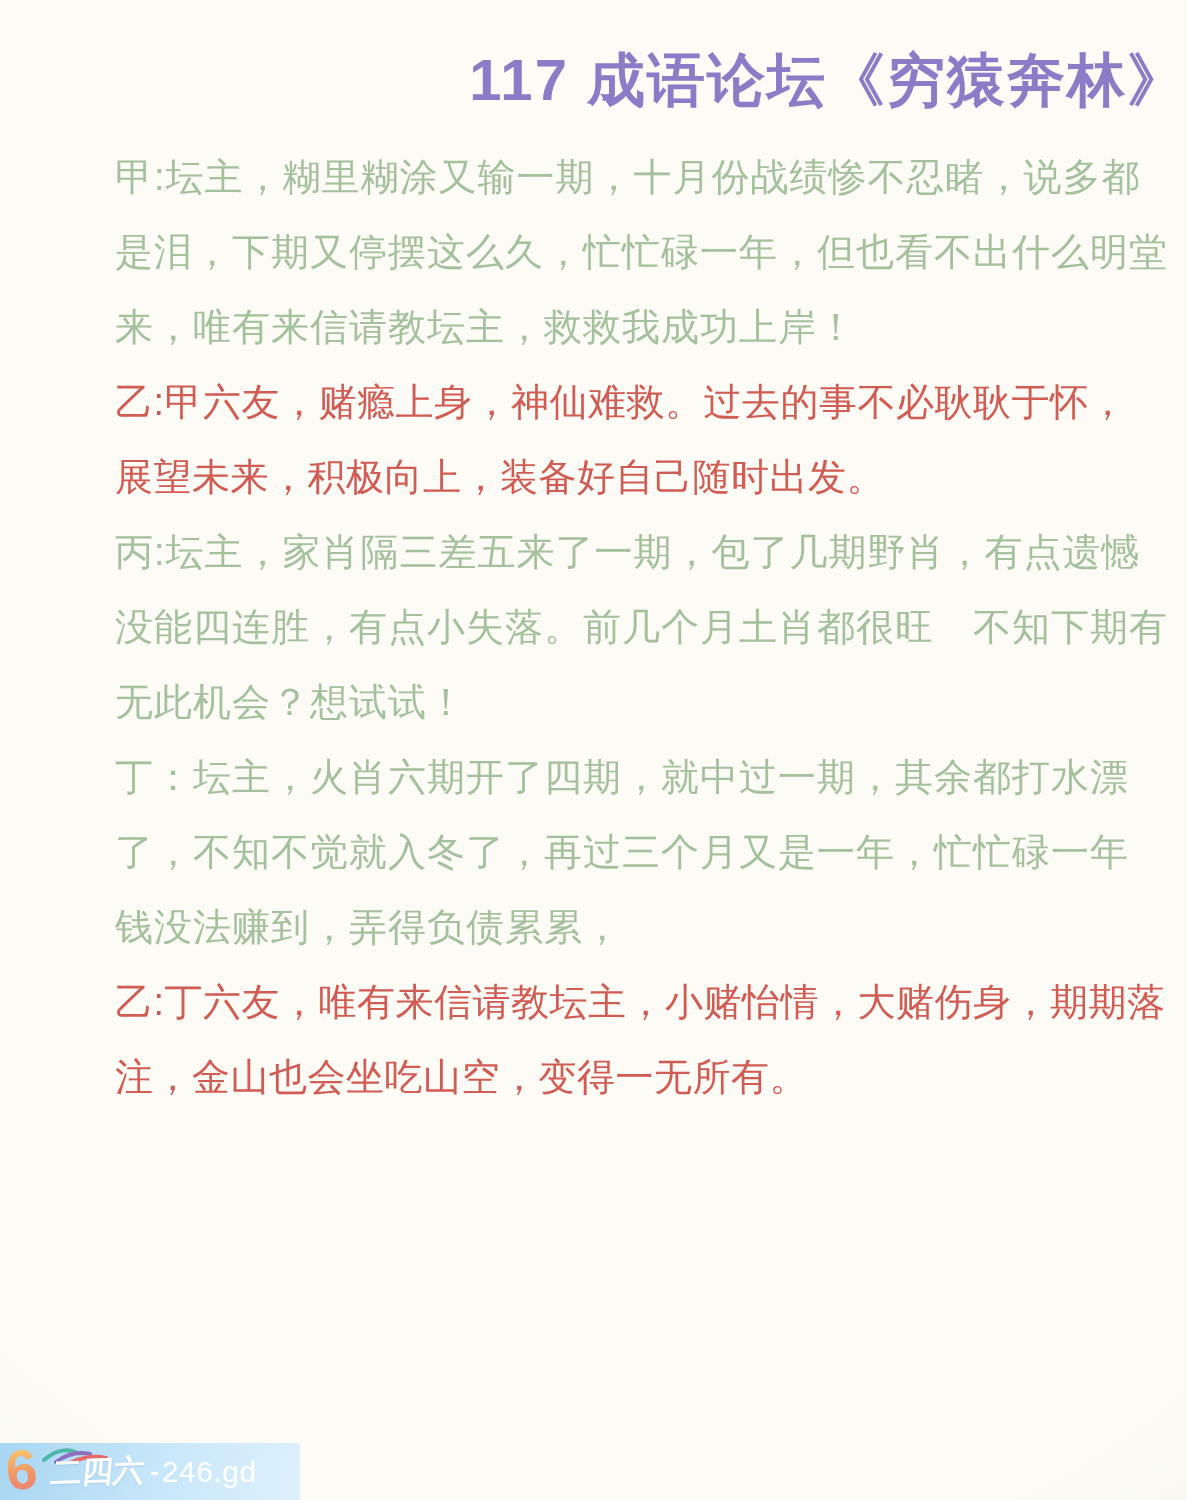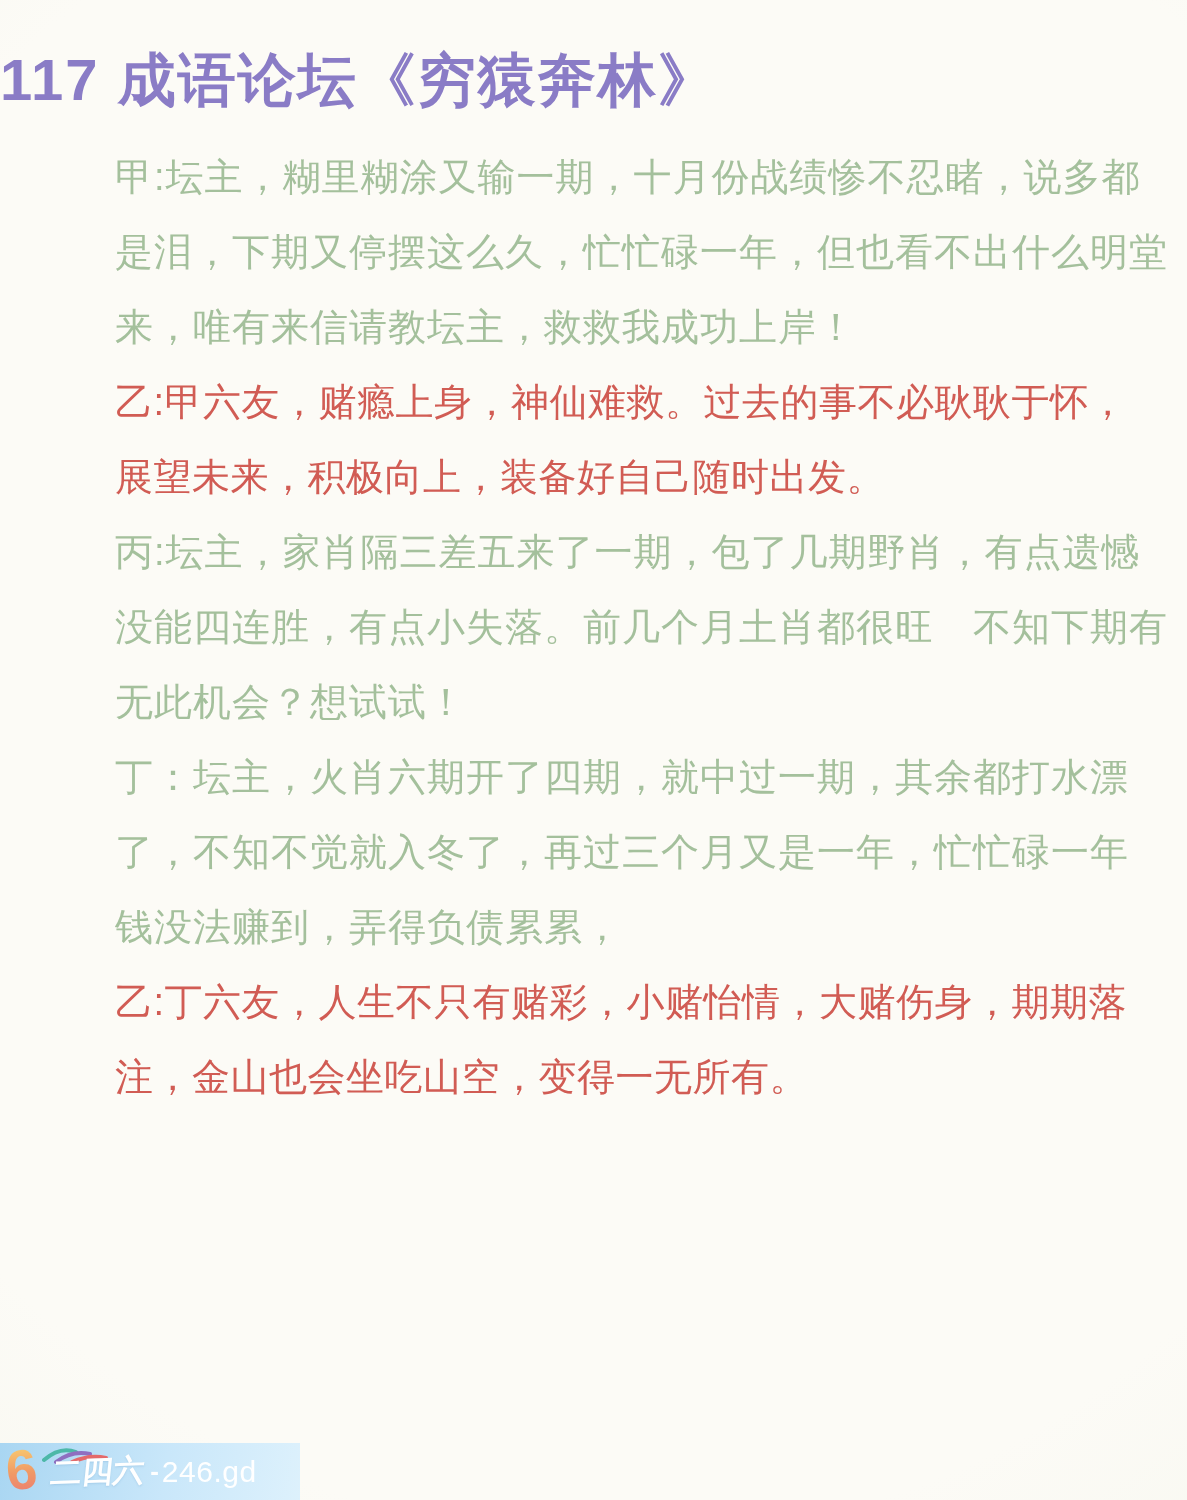--- a/index.html
+++ b/index.html
@@ -11,21 +11,21 @@
   }
   .page{
     position:relative;
     width:1187px;height:1500px;
     background:
       radial-gradient(130% 105% at 52% 45%, #fcfbf6 55%, #f0f2e6 100%);
     overflow:hidden;
   }
   .title{
     margin:42px 0 20px 0;
-    text-align:left;
+    text-align:right;
     font-size:58px;
     font-weight:600;
     letter-spacing:2px;
     color:#8a7cc6;
     white-space:nowrap;
   }
   .post-body{
     padding:0 70px 0 95px;
     margin-left:20px;
   }
@@ -121,21 +121,21 @@
     <div>
     </div>
 
     <div>
       <div class="line green">丁：坛主，火肖六期开了四期，就中过一期，其余都打水漂</div>
       <div class="line green">了，不知不觉就入冬了，再过三个月又是一年，忙忙碌一年</div>
       <div class="line green">钱没法赚到，弄得负债累累，</div>
     </div>
 
     <div>
-      <div class="line red">乙:丁六友，人生不只有赌彩，小赌怡情，大赌伤身，期期落</div>
+      <div class="line red">乙:丁六友，唯有来信请教坛主，小赌怡情，大赌伤身，期期落</div>
       <div class="line red">注，金山也会坐吃山空，变得一无所有。</div>
     </div>
 
   </div>
 
   <div class="banner">
     <span class="logo6">6</span>
     <svg class="ribbons" width="70" height="20" viewBox="0 0 70 20">
       <path d="M2 16 Q 18 2 34 8" stroke="#4db8a8" stroke-width="4" fill="none" stroke-linecap="round"></path>
       <path d="M14 18 Q 30 6 48 10" stroke="#8f6fc0" stroke-width="4" fill="none" stroke-linecap="round"></path>

